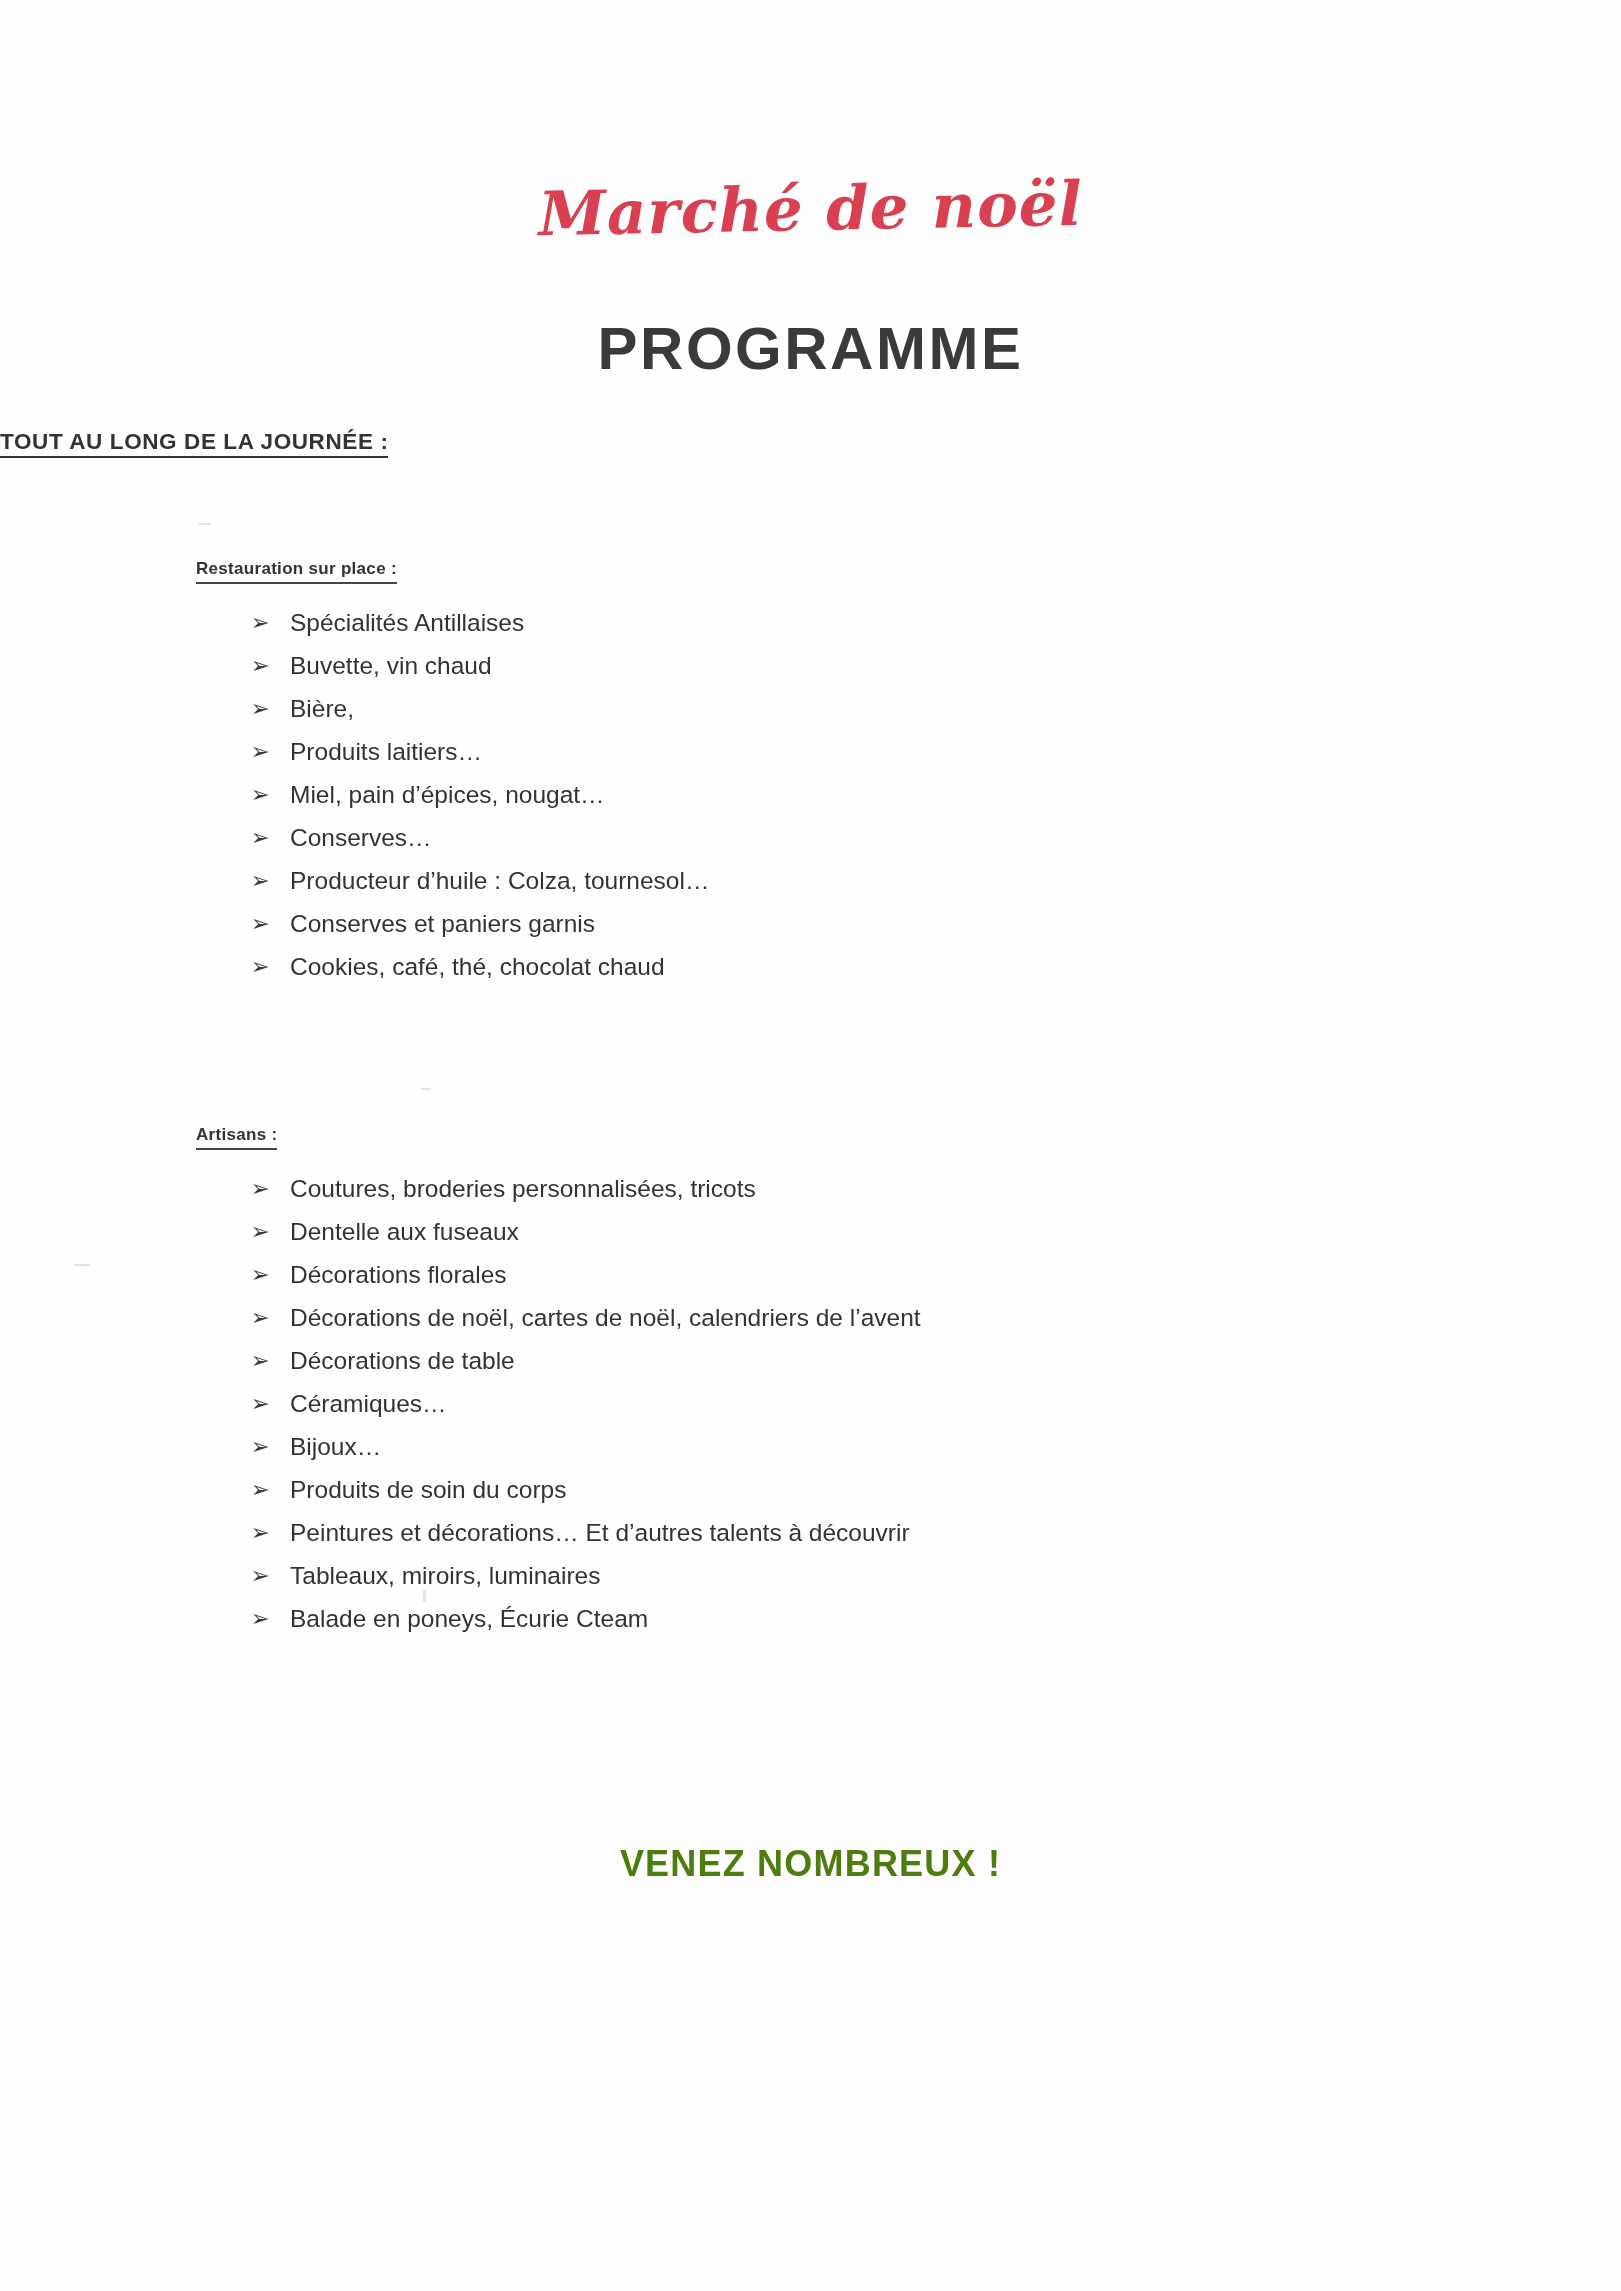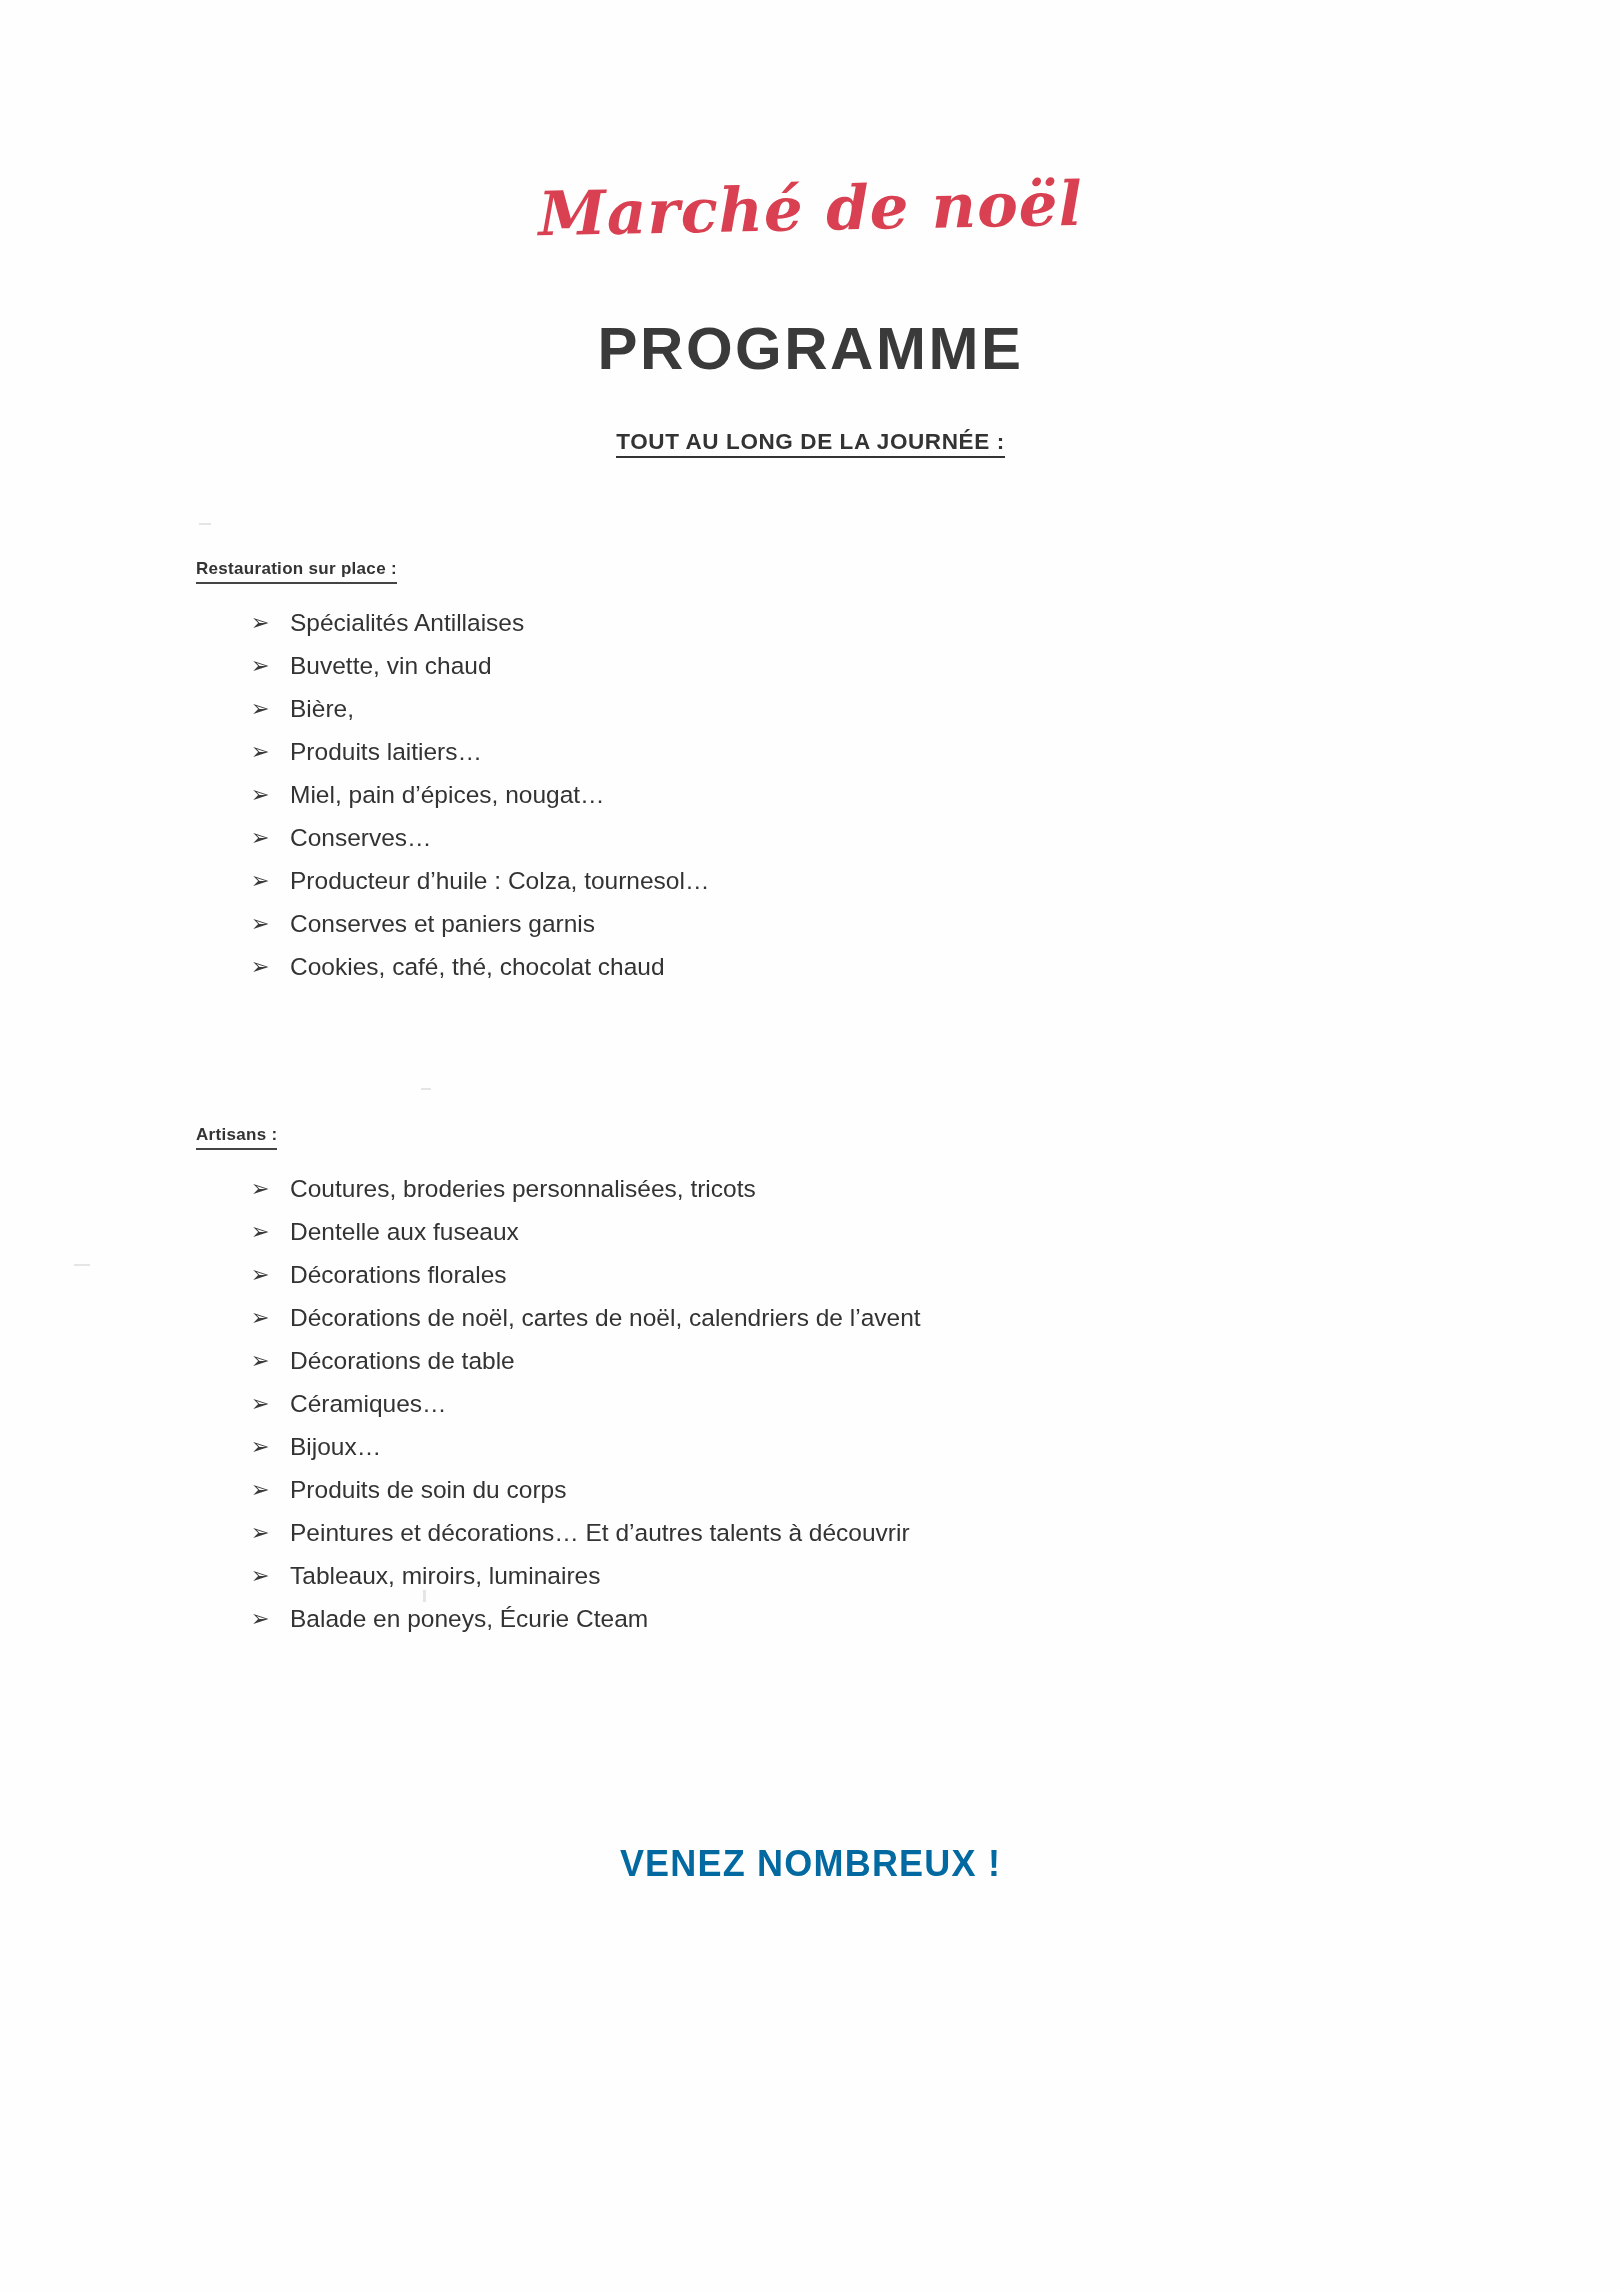--- a/index.html
+++ b/index.html
@@ -54,21 +54,20 @@
     font-size: 60px;
     letter-spacing: 2.5px;
     color: #3a3a3a;
   }
 
   .all-day {
     position: absolute;
     top: 429px;
     left: 0;
     width: 100%;
-    text-align: center;
     font-weight: 700;
     font-size: 22.5px;
     letter-spacing: 0.6px;
     color: #333;
   }
   .all-day span {
     border-bottom: 2px solid #333;
     padding-bottom: 2px;
   }
 
@@ -113,21 +112,21 @@
 
   .closing {
     position: absolute;
     top: 1843px;
     left: 0;
     width: 100%;
     text-align: center;
     font-weight: 700;
     font-size: 36px;
     letter-spacing: 1.2px;
-    color: #0369a1;
+    color: #4d7c0f;
   }
 </style>
 </head>
 <body>
 
 <div class="page">
 
   <div class="scan-speck" style="top:523px; left:199px; width:11.8px; height:2px;"></div>
   <div class="scan-speck" style="top:1264px; left:74px; width:15.7px; height:2px;"></div>
   <div class="scan-speck" style="top:1088px; left:421px; width:9.8px; height:2px;"></div>

